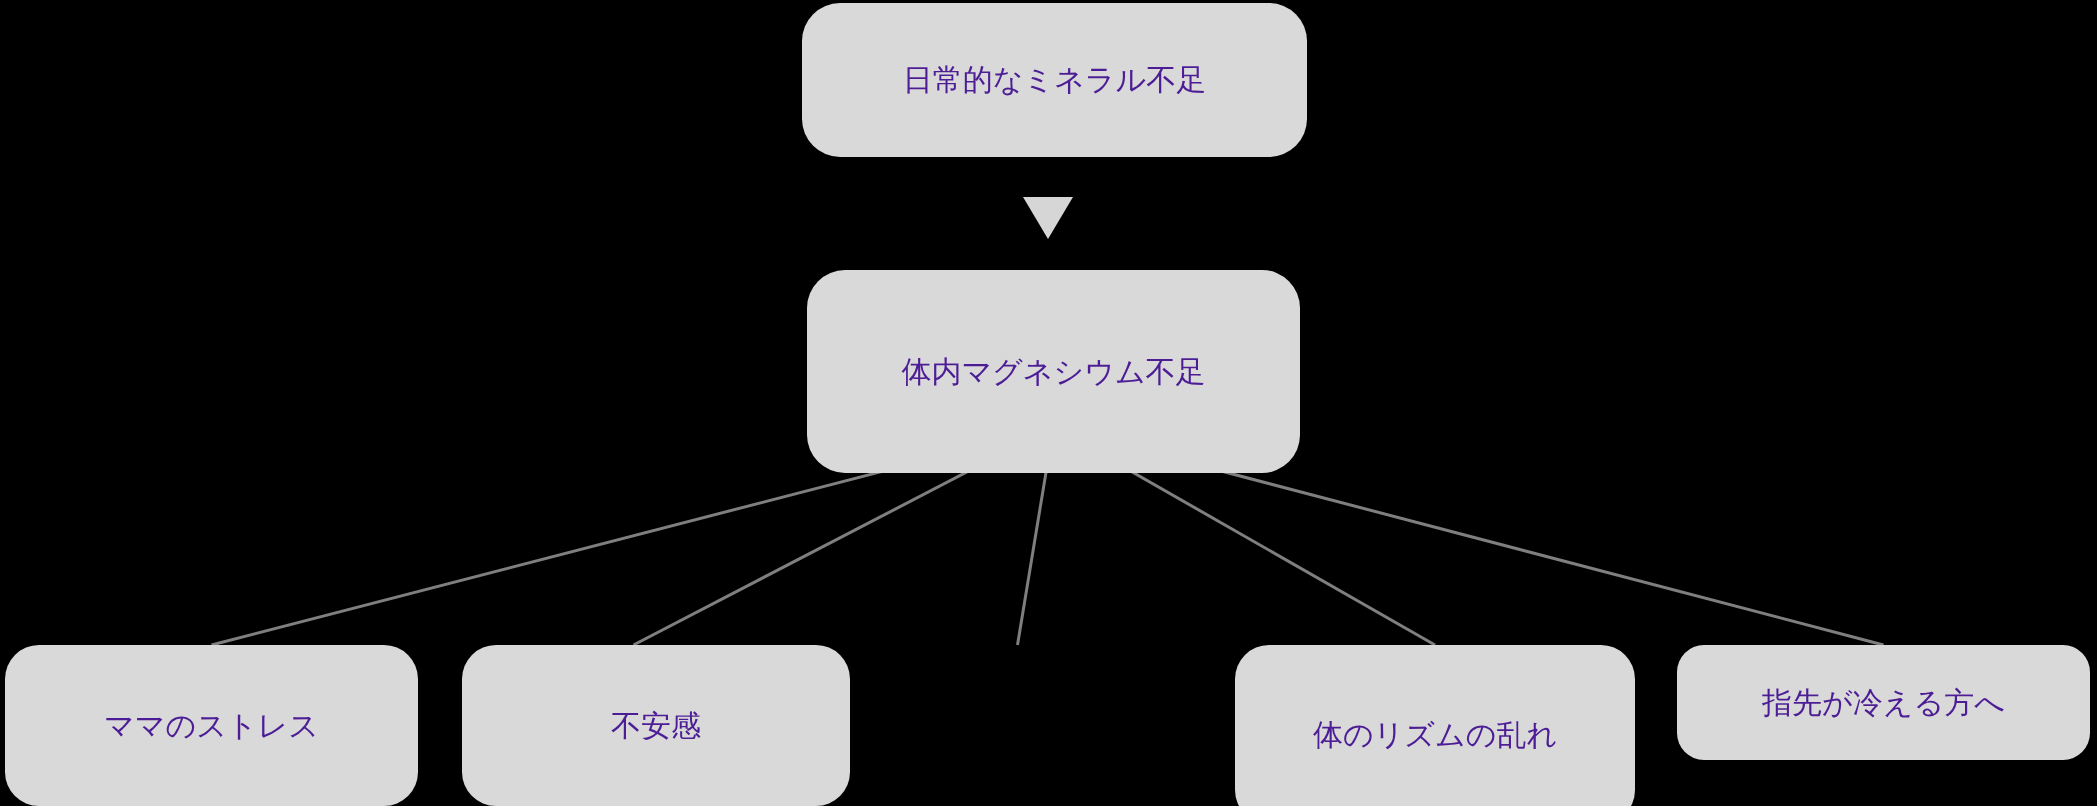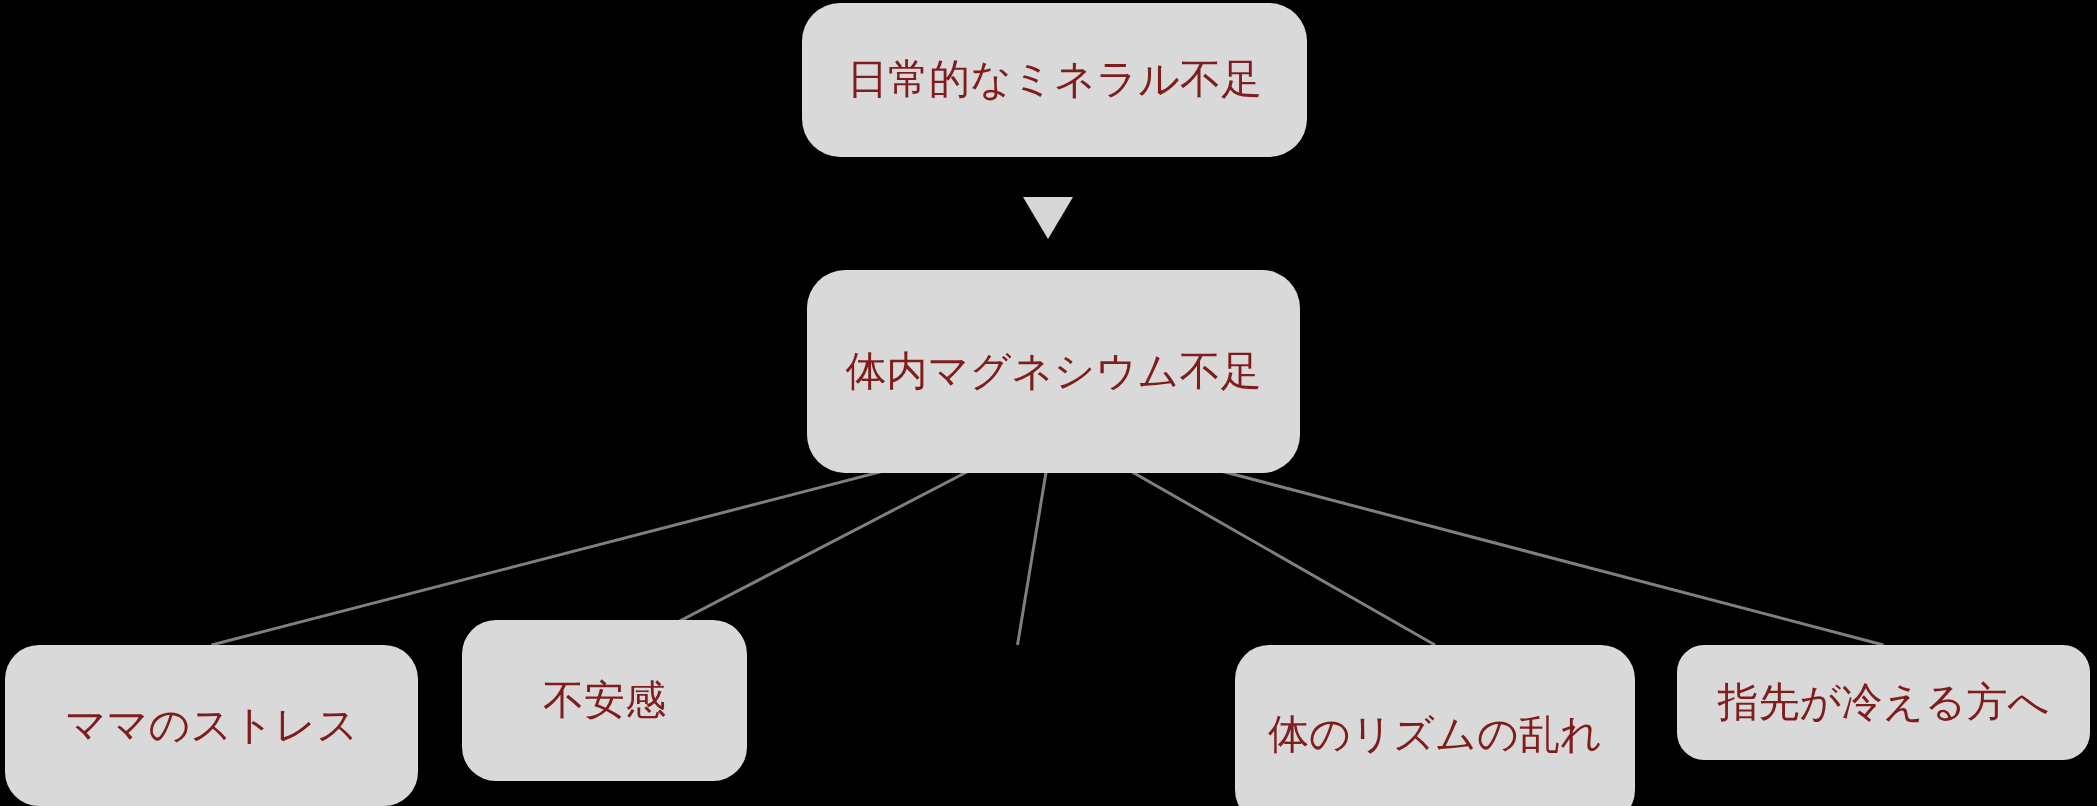--- a/index.html
+++ b/index.html
@@ -23,32 +23,32 @@
     height: 806px;
     pointer-events: none;
   }
   .node {
     position: absolute;
     background: #d9d9d9;
     display: flex;
     align-items: center;
     justify-content: center;
     text-align: center;
-    color: #7f1d1d;
-    font-size: 41px;
+    color: #4c1d95;
+    font-size: 30px;
     line-height: 1.2;
     box-sizing: border-box;
   }
   .node-top { border-radius: 38px; }
   .node-bottom { border-radius: 34px; }
 
   #node-daily-mineral   { left: 802px;  top: 3px;   width: 505px; height: 154px; }
   #node-magnesium       { left: 807px;  top: 270px; width: 493px; height: 203px; }
   #node-stress          { left: 5px;    top: 645px; width: 413px; height: 161px; text-align: center; }
-  #node-anxiety         { left: 462px;  top: 620px; width: 285px; height: 161px; }
+  #node-anxiety         { left: 462px;  top: 645px; width: 388px; height: 161px; }
   #node-fatigue         { left: 845px;  top: 645px; width: 345px; height: 161px; }
   #node-rhythm          { left: 1235px; top: 645px; width: 400px; height: 179px; }
   #node-cold-fingers    { left: 1677px; top: 645px; width: 413px; height: 115px; border-radius: 27px; }
 
   #down-arrow {
     position: absolute;
     left: 1023px;
     top: 197px;
     width: 0;
     height: 0;

